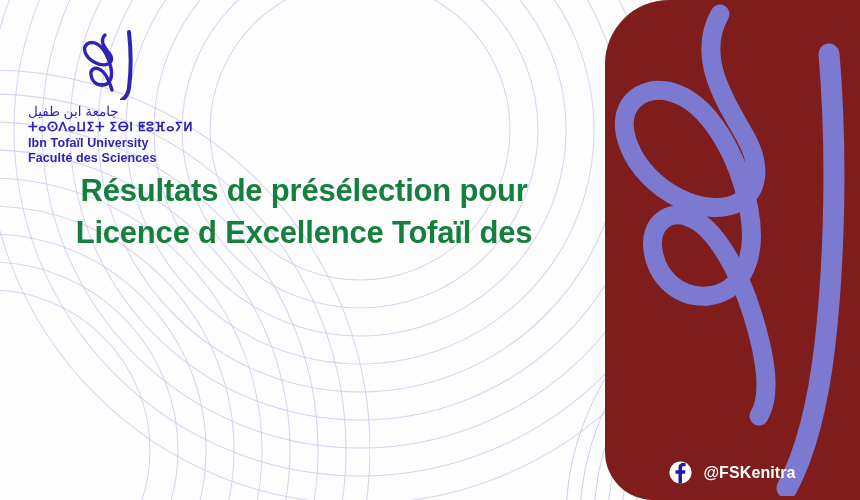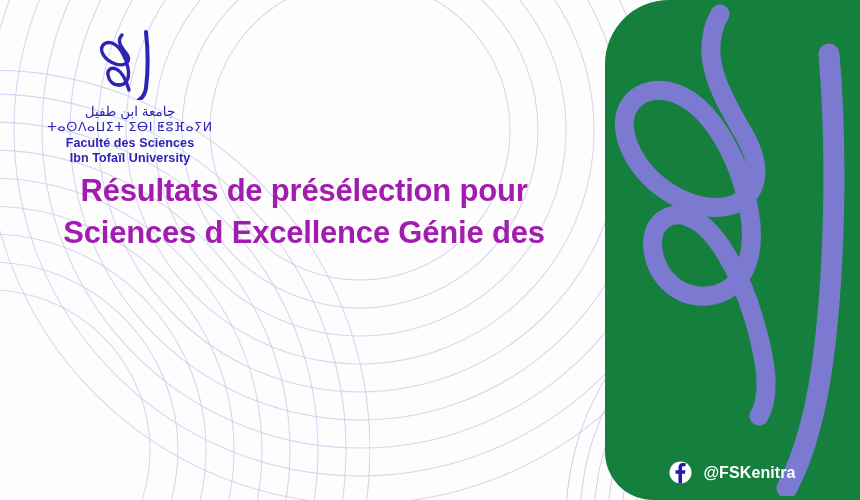--- a/index.html
+++ b/index.html
@@ -47,21 +47,21 @@
   }
   .arcs svg { display: block; width: 100%; height: 100%; }
 
   
   #brand-panel {
     position: absolute;
     left: 605px;
     top: 0;
     width: 255px;
     height: 500px;
-    background: #15803d;
+    background: #7f1d1d;
     border-top-left-radius: 64px;
     border-bottom-left-radius: 48px;
     overflow: hidden;
   }
   
   #panel-bleed {
     position: absolute;
     left: 700px;
     bottom: 0;
     width: 160px;
@@ -100,24 +100,24 @@
     color: #ffffff;
     font-size: 16px;
     font-weight: bold;
     letter-spacing: 0.1px;
     white-space: nowrap;
   }
 
   
   #logo-block {
     position: absolute;
-    left: 45px;
+    left: 28px;
     top: 26px;
     width: 170px;
-    text-align: center;
+    text-align: left;
   }
   #logo-mark {
     width: 78px;
     height: 74px;
     margin: 0 auto 4px auto;
   }
   #logo-mark svg { display: block; width: 100%; height: 100%; }
 
   .logo-line {
     color: #2f23b4;
@@ -125,36 +125,36 @@
     white-space: nowrap;
   }
   #logo-arabic {
     font-size: 13.5px;
     letter-spacing: 1.5px;
     direction: rtl;
   }
   #logo-tifinagh {
     font-size: 12.5px;
     letter-spacing: 0.6px;
-    font-weight: normal;
+    font-weight: bold;
   }
   #logo-en-1, #logo-en-2 {
     font-size: 12.5px;
     font-weight: bold;
     letter-spacing: 0.1px;
   }
 
   
   #headline {
     position: absolute;
     left: 0;
     top: 170px;
     width: 608px;
     text-align: center;
-    color: #a21caf;
+    color: #15803d;
     font-size: 31px;
     font-weight: bold;
     line-height: 1.36;
     letter-spacing: -0.2px;
     padding: 0 25px;
     box-sizing: border-box;
   }
   #headline .hl {
     display: block;
   }
@@ -254,22 +254,22 @@
                    C 27 41, 14 35, 11 26 C 9 19, 15 15, 21 17
                    C 29 20, 35 31, 37 42 C 39 53, 35 59, 28 59" stroke-width="3.4"></path>
           <path d="M28 59 C 22 59, 18 55, 17 49 C 16 44, 20 41, 25 43
                    C 30 45, 35 54, 38 64" stroke-width="3.4"></path>
           <path d="M55 6 C 57 24, 57 46, 55 62 C 54 69, 51 72, 48 74" stroke-width="4"></path>
         </g>
       </svg>
     </div>
     <div class="logo-line" id="logo-arabic">جامعة ابن طفيل</div>
     <div class="logo-line" id="logo-tifinagh">ⵜⴰⵙⴷⴰⵡⵉⵜ ⵉⴱⵏ ⵟⵓⴼⴰⵢⵍ</div>
+    <div class="logo-line" id="logo-en-1">Ibn Tofaïl University</div>
     <div class="logo-line" id="logo-en-2">Faculté des Sciences</div>
-    <div class="logo-line" id="logo-en-1">Ibn Tofaïl University</div>
   </div>
 
   <div id="headline">
     <span class="hl">Résultats de présélection pour</span>
-    <span class="hl">Sciences d Excellence Génie des</span>
+    <span class="hl">Licence d Excellence Tofaïl des</span>
   </div>
 
 </div>
 
 </body></html>

